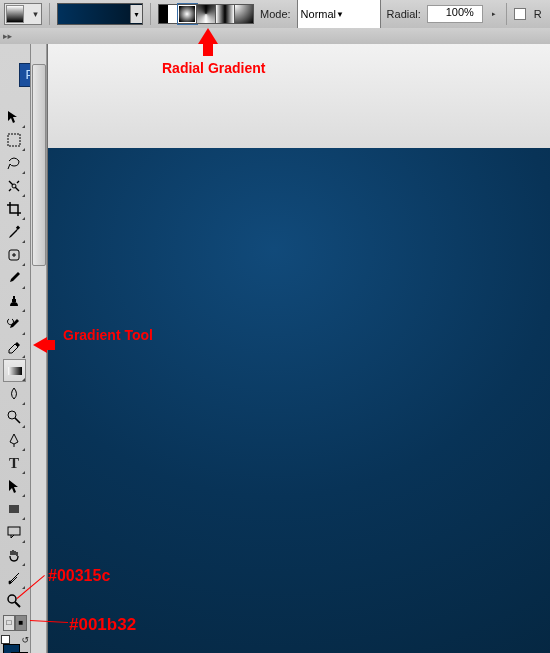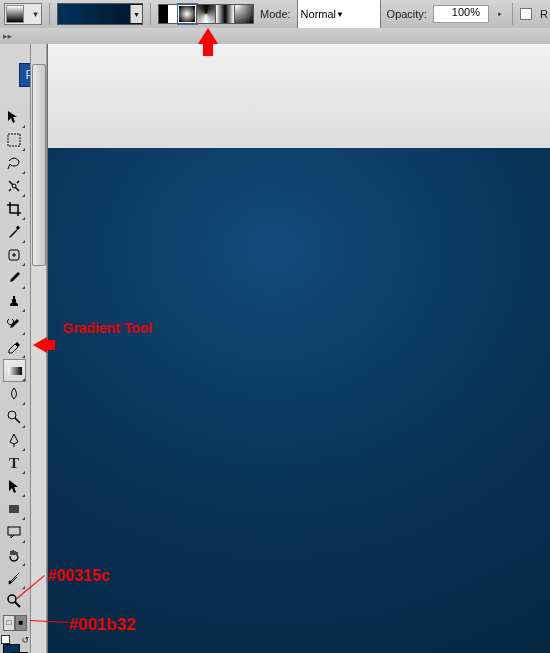--- a/index.html
+++ b/index.html
@@ -100,21 +100,21 @@
       <div class="gt gt4"></div>
       <div class="gt gt5"></div>
     </div>
 
     <span class="lbl">Mode:</span>
     <div class="mode-sel">
       <span>Normal</span>
       <span class="drop">▼</span>
     </div>
 
-    <span class="lbl">Opacity:</span>
+    <span class="lbl">Radial:</span>
     <div class="opac-box">100%</div>
     <div class="tiny-arrow">▸</div>
     <div class="divider"></div>
     <span class="chk"></span>
     <span class="lbl">R</span>
   </div>
 
   <div class="dock-head">
     <span class="grip">▸▸</span>
   </div>
@@ -284,23 +284,24 @@
     <div class="scroll-track">
       <div class="scroll-thumb"></div>
     </div>
     <div class="doc">
       <div class="doc-top"></div>
       <div class="doc-main"></div>
     </div>
   </div>
 
   <div class="arrow-up" style="left:198px;top:28px"></div>
+  <div class="ann" style="left:162px;top:60px">Radial Gradient</div>
 
   <div class="arrow-left" style="left:33px;top:337px"></div>
-  <div class="ann" style="left:63px;top:320px">Gradient Tool</div>
+  <div class="ann" style="left:63px;top:327px">Gradient Tool</div>
 
   <div class="ann" style="left:48px;top:567px;font-size:16px">#00315c</div>
   <div class="line" style="left:17px;top:598px;width:36px;transform:rotate(-40deg)"></div>
 
   <div class="ann" style="left:69px;top:615px;font-size:17px">#001b32</div>
   <div class="line" style="left:30px;top:620px;width:38px;transform:rotate(3deg)"></div>
 
 </div>
 
 </body></html>

